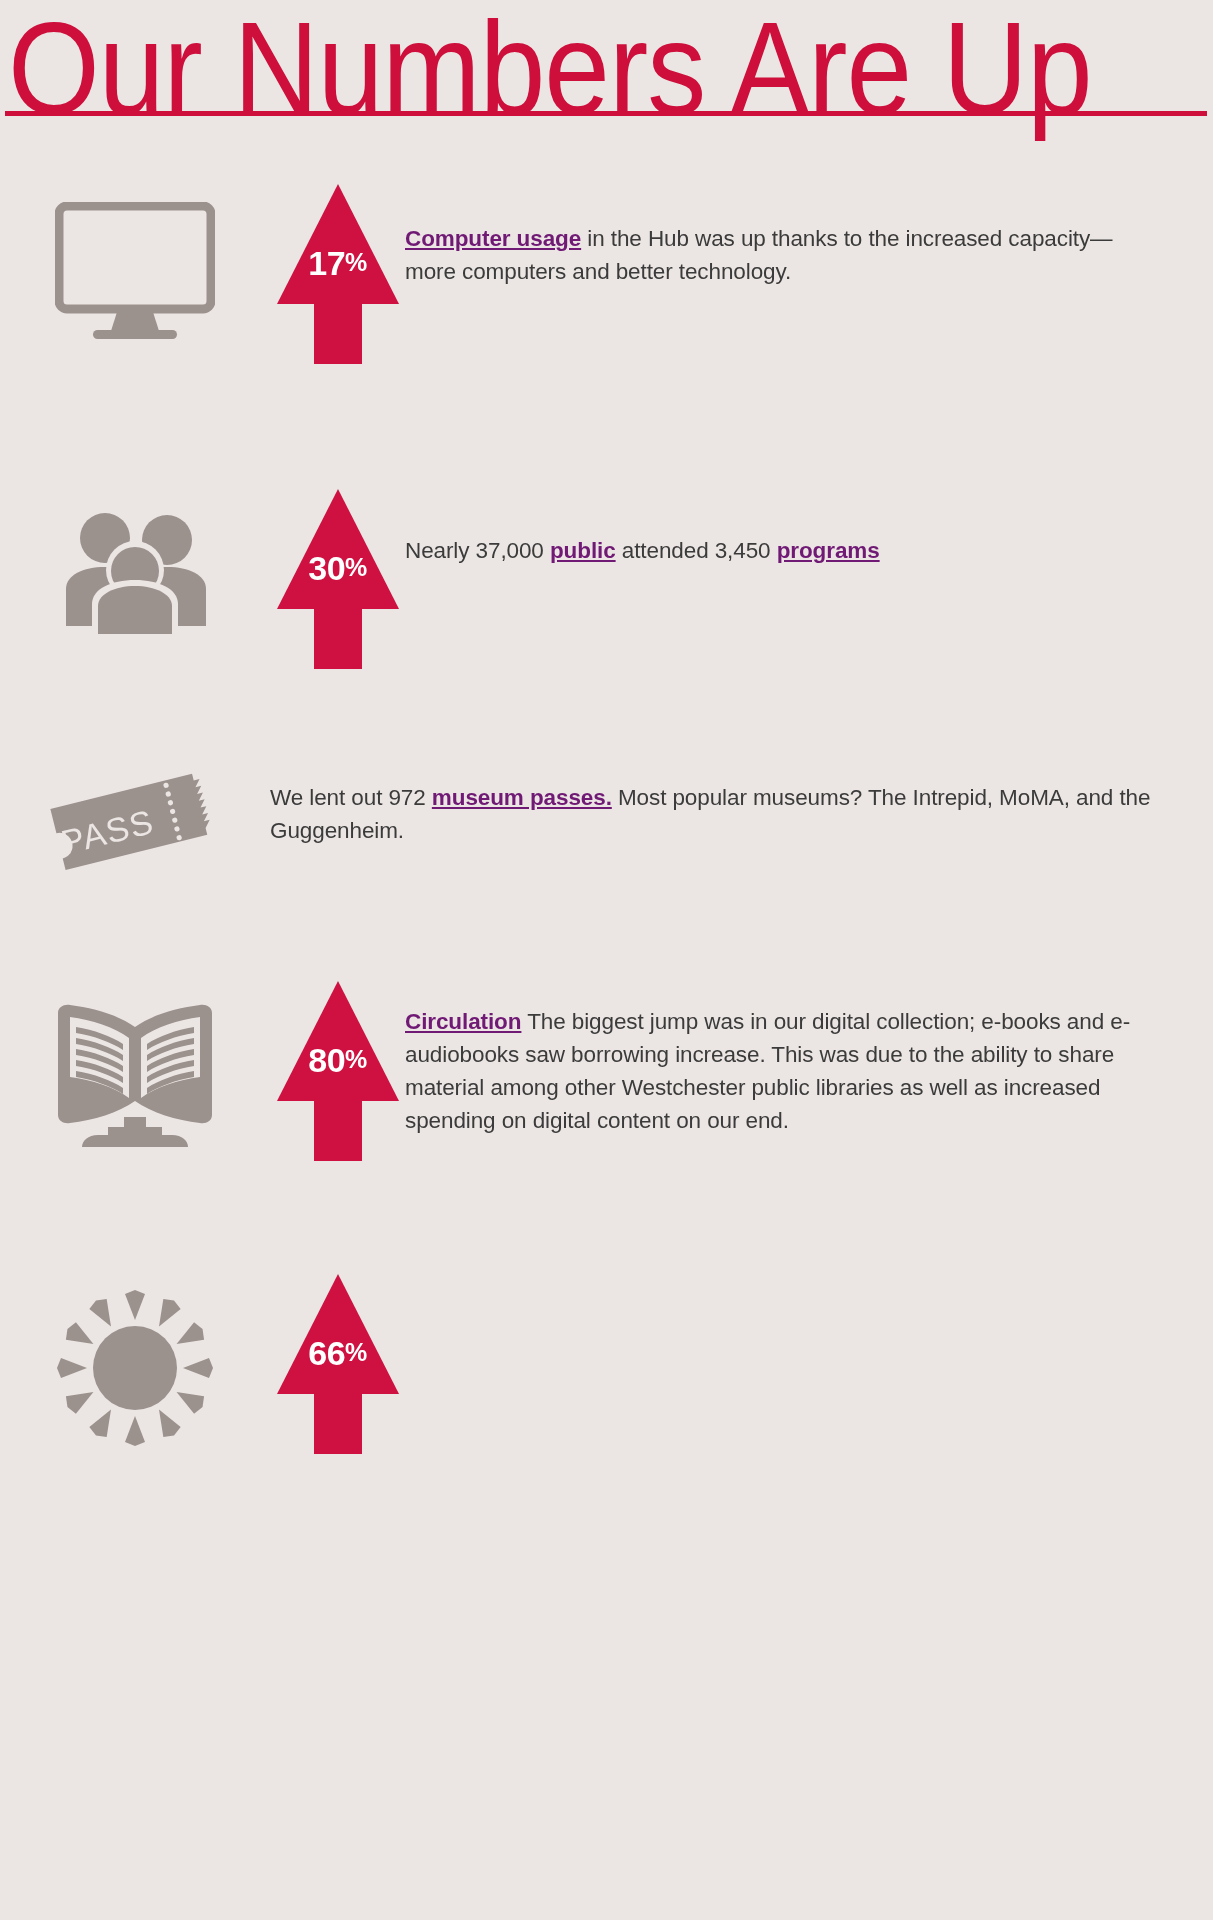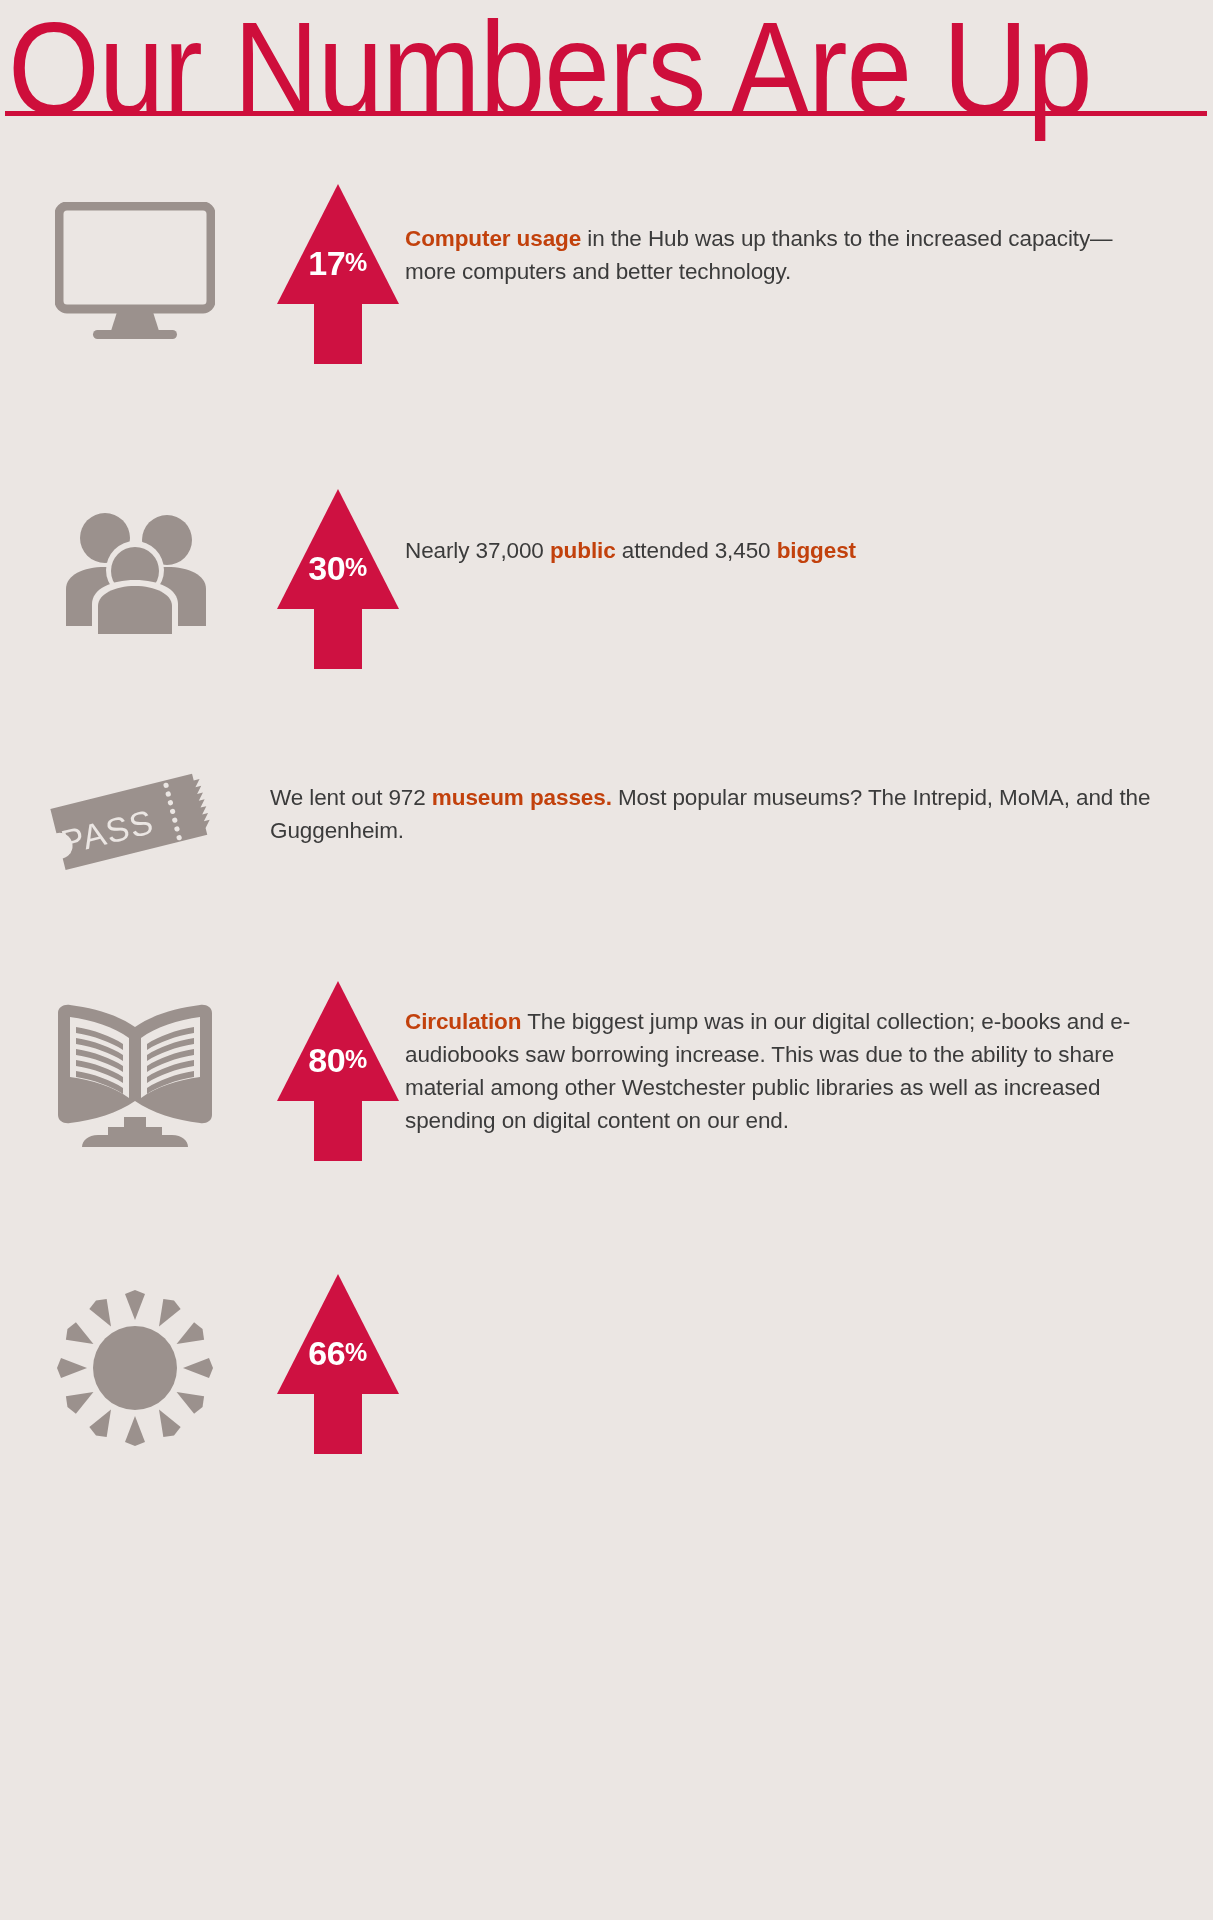--- a/index.html
+++ b/index.html
@@ -126,22 +126,23 @@
   .para {
     font-family: "Liberation Sans", sans-serif;
     font-size: 22.5px;
     line-height: 33px;
     color: #3b3b3b;
     font-weight: 400;
     margin: 0;
     letter-spacing: -0.1px;
   }
   .para .hi {
-    color: #c2410c;
+    color: #701a75;
     font-weight: bold;
+    text-decoration: underline;
   }
 
   
   .gicon { display: block; }
   .gray { fill: #9b918d; }
   .bg { fill: #ebe6e3; }
 
   
   .row-1 { margin-top: 34px; height: 260px; }
   .row-2 { margin-top: 0px;  height: 265px; }
@@ -214,21 +215,21 @@
       </svg>
     </div>
     <div class="arrow-cell">
       <div class="arrow">
         <div class="head"></div>
         <div class="shaft"></div>
         <div class="pct"><span>30</span><span class="sym">%</span></div>
       </div>
     </div>
     <div class="text-cell">
-      <p class="para"><span>Nearly 37,000 </span><span class="hi">public</span><span> attended 3,450 </span><span class="hi">biggest</span></p>
+      <p class="para"><span>Nearly 37,000 </span><span class="hi">public</span><span> attended 3,450 </span><span class="hi">programs</span></p>
     </div>
   </div>
 
   <div class="row row-3">
     <div class="icon-cell">
       <svg class="gicon" width="200" height="130" viewBox="0 0 200 130">
         <g transform="rotate(-14 100 65)">
           <path d="M22 28
                    H168
                    l0 7 l6 0 l-6 7 l6 0 l-6 7 l6 0 l-6 7 l6 0 l-6 7 l6 0 l-6 7 l6 0 l-6 7 l6 0 l-6 7 l0 7

